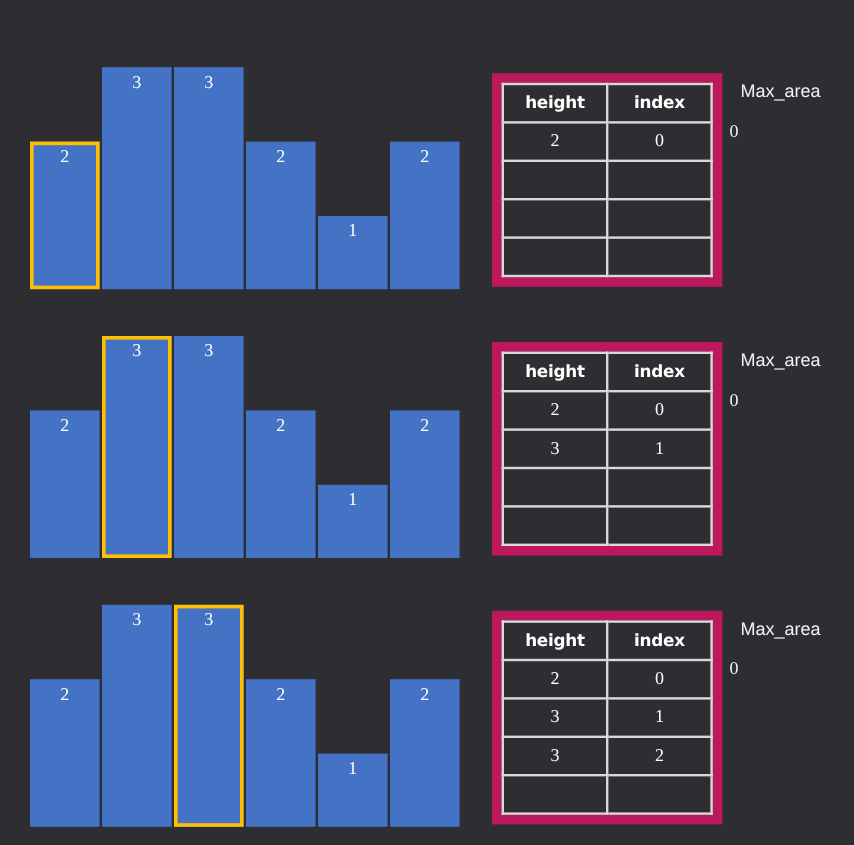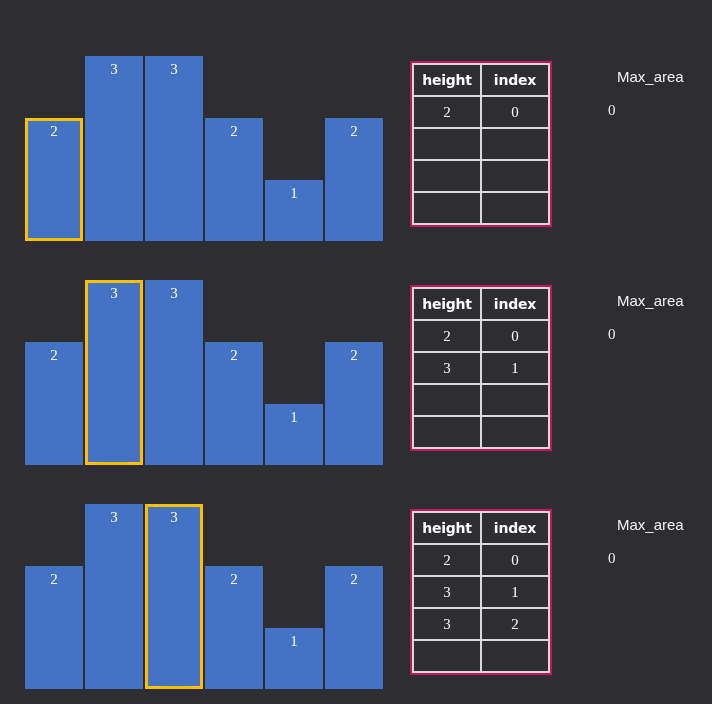--- a/index.html
+++ b/index.html
@@ -77,22 +77,22 @@
     line-height: 18px;
     color: #ffffff;
     font-family: "Liberation Serif", serif;
   }
   .bar.hl .bar-label { top: 1px; }
 
   
   .table {
     position: absolute;
     left: 410px;
-    width: 142px;
-    border: 2px solid #be185d;
+    width: 192px;
+    border: 8px solid #be185d;
     border-collapse: collapse;
     box-sizing: border-box;
   }
   .sec-1 .table { top: 61px; }
   .sec-2 .table { top: 61px; }
   .sec-3 .table { top: 61px; }
 
   .table table {
     border-collapse: collapse;
     width: 100%;

